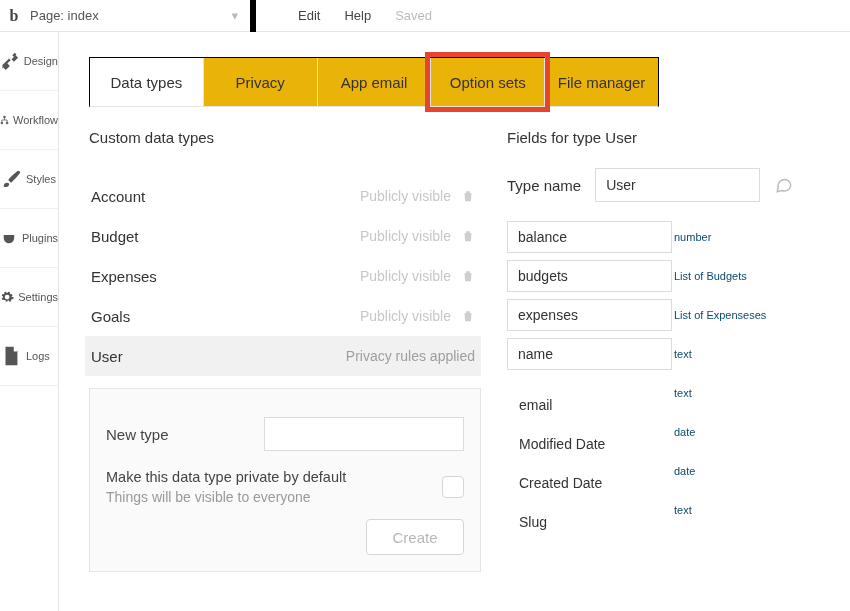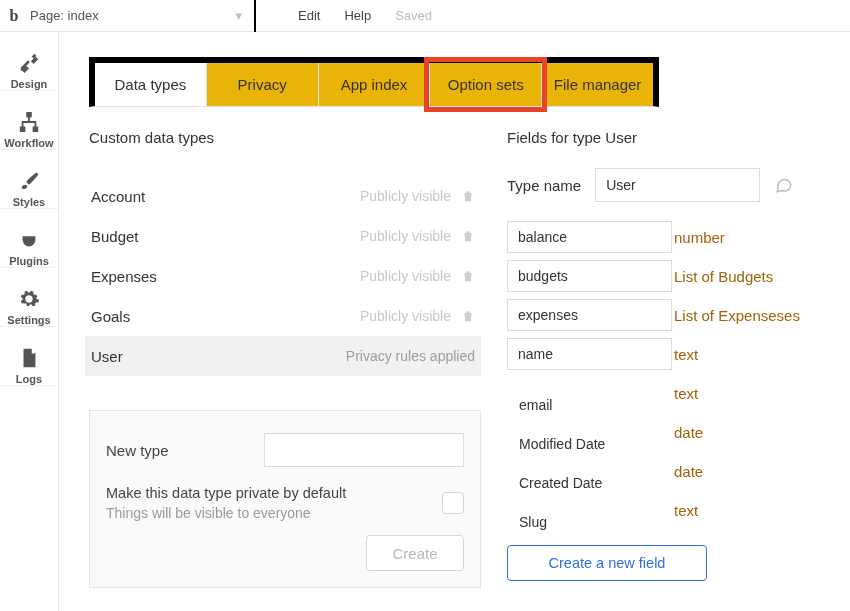--- a/index.html
+++ b/index.html
@@ -15,64 +15,63 @@
   }
   .logo-b {
     width: 20px; height: 20px; margin-left: 2px;
     font-weight: bold; font-family: Georgia, serif; font-size: 16px; color: #444;
     display: flex; align-items: center; justify-content: center;
   }
   .page-select {
     display: flex; align-items: center; gap: 6px;
     margin-left: 6px; color: #555; font-size: 13px;
     height: 32px;
-    border-right: 2px solid #000000;
+    border-right: 6px solid #000000;
     padding-right: 12px;
     width: 226px;
     justify-content: space-between;
   }
   .page-select .caret { color: #bbb; }
   .top-menu { display: flex; gap: 24px; margin-left: 18px; font-size: 13px; color: #444; text-align: right; }
   .top-menu .saved { color: #bbb; }
 
   .shell { display: flex; height: calc(611px - 32px); }
 
   .sidebar {
     width: 59px;
     border-right: 1px solid #e5e5e5;
     display: flex; flex-direction: column;
   }
   .side-item {
     height: 59px;
-    display: flex; flex-direction: column; align-items: center; justify-content: flex-end;
+    display: flex; flex-direction: row; align-items: center; justify-content: flex-start;
     gap: 4px;
     border-bottom: 1px solid #f0f0f0;
     font-size: 11px; color: #555;
     cursor: pointer;
-    font-weight: bold;
   }
   .side-item svg { width: 22px; height: 22px; fill: #555; }
   .side-item .lbl { margin-top: 0px; }
   .side-highlight {
     outline: 4px solid #e8442c;
     outline-offset: -4px;
   }
   .side-item.active svg { fill: #246fd8; }
   .side-item.active .lbl { color: #246fd8; }
 
   .main {
     flex: 1;
     padding: 25px 18px 0 30px;
     position: relative;
     overflow: hidden;
   }
 
   .tabs {
     display: flex;
-    border: 6px solid #000000;
+    border: 1px solid #000000;
     border-bottom: 1px solid #e3e3e3;
     background: #f4f4f4;
     width: 570px;
     height: 50px;
     position: relative;
   }
   .tab {
     flex: 1;
     display: flex; align-items: center; justify-content: center;
     font-size: 15px; color: #333;
@@ -110,24 +109,24 @@
     height: 40px;
     padding: 0 6px 0 2px;
     font-size: 15px;
   }
   .type-row .visibility { color: #c7c7c7; font-size: 14px; display: flex; align-items: center; gap: 10px;}
   .type-row .visibility .trash { width: 14px; height: 14px; }
   .type-row.selected { background: #f1f1f1; padding-left: 6px; margin-left: -4px; }
   .type-row.selected .visibility { color: #9e9e9e; }
 
   .new-type-box {
-    margin-top: 34px;
+    margin-top: 12px;
     border: 1px solid #e5e5e5;
     background: #fafafa;
-    padding: 22px 16px 16px 16px;
+    padding: 28px 16px 16px 16px;
   }
   .nt-row1 { display: flex; align-items: center; justify-content: space-between; gap: 12px; }
   .nt-label { font-size: 15px; color: #444; }
   .nt-input {
     width: 200px; height: 34px;
     border: 1px solid #dcdcdc;
     background: #fff;
     padding: 0 8px;
   }
   .nt-row2 { margin-top: 18px; display: flex; align-items: center; justify-content: space-between; }
@@ -167,21 +166,21 @@
     width: 165px; height: 32px;
     border: 1px solid #dcdcdc;
     display: flex; align-items: center;
     padding: 0 10px;
     font-size: 14px;
     color: #333;
   }
   .field-row .fname.plain {
     border: none; padding-left: 12px; margin-top: 24px;
   }
-  .field-row .ftype { font-size: 15px; color: #a16207; }
+  .field-row .ftype { font-size: 11px; color: #0c4a6e; }
 
   .fields { margin-top: 16px; display: flex; flex-direction: column; gap: 1px; }
 
   .new-field-btn {
     margin-top: 16px;
     width: 200px;
     height: 36px;
     border: 1.5px solid #2f6fe0;
     border-radius: 4px;
     background: #fff;
@@ -268,21 +267,21 @@
   <div class="main">
 
     <div class="tabs">
       <div class="tab active">
         <span>Data types</span>
       </div>
       <div class="tab">
         <span>Privacy</span>
       </div>
       <div class="tab">
-        <span>App index</span>
+        <span>App email</span>
       </div>
       <div class="tab highlight-red" style="position:relative">
         <span>Option sets</span>
       </div>
       <div class="tab">
         <span>File manager</span>
       </div>
     </div>
 
     <div class="two-col">
@@ -391,20 +390,17 @@
           <div class="field-row">
             <div class="fname plain">Created Date</div>
             <div class="ftype">date</div>
           </div>
           <div class="field-row">
             <div class="fname plain">Slug</div>
             <div class="ftype">text</div>
           </div>
         </div>
 
-        <div class="new-field-btn">
-          <span>Create a new field</span>
-        </div>
       </div>
     </div>
 
   </div>
 </div>
 
 </body></html>

